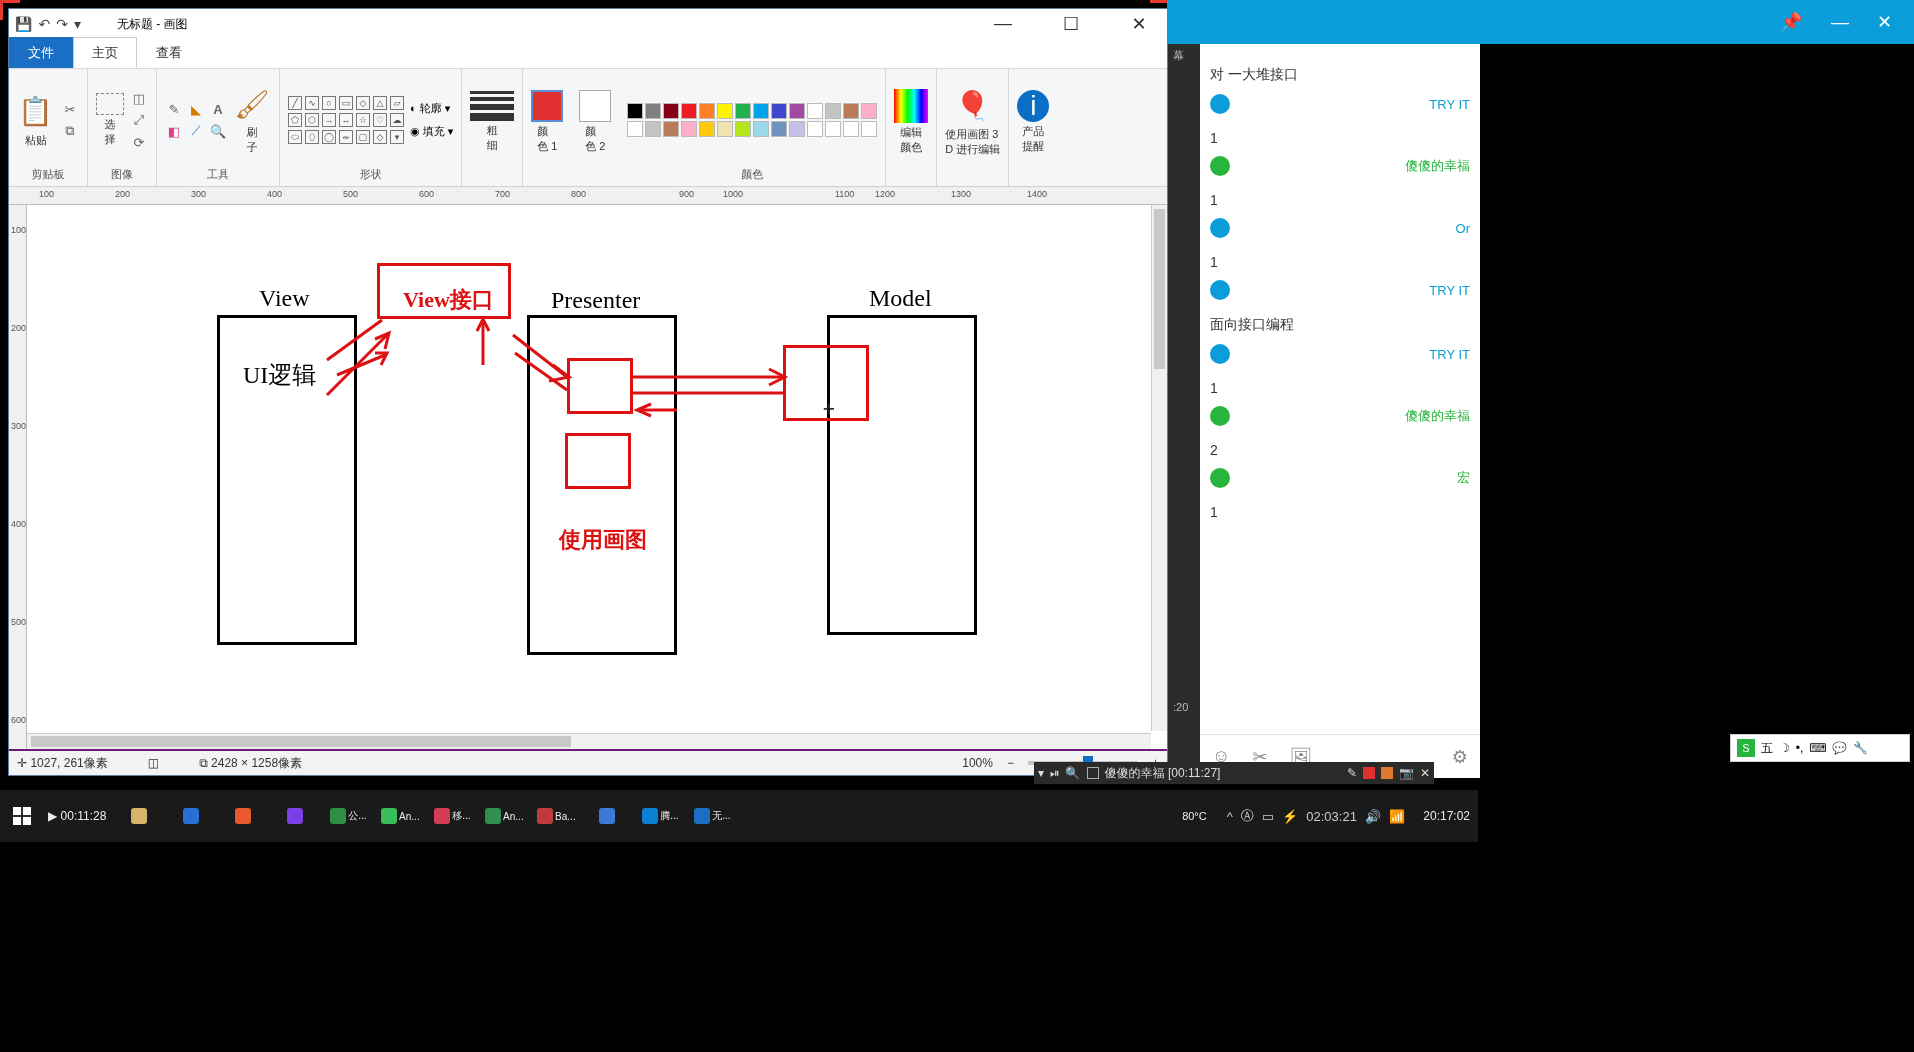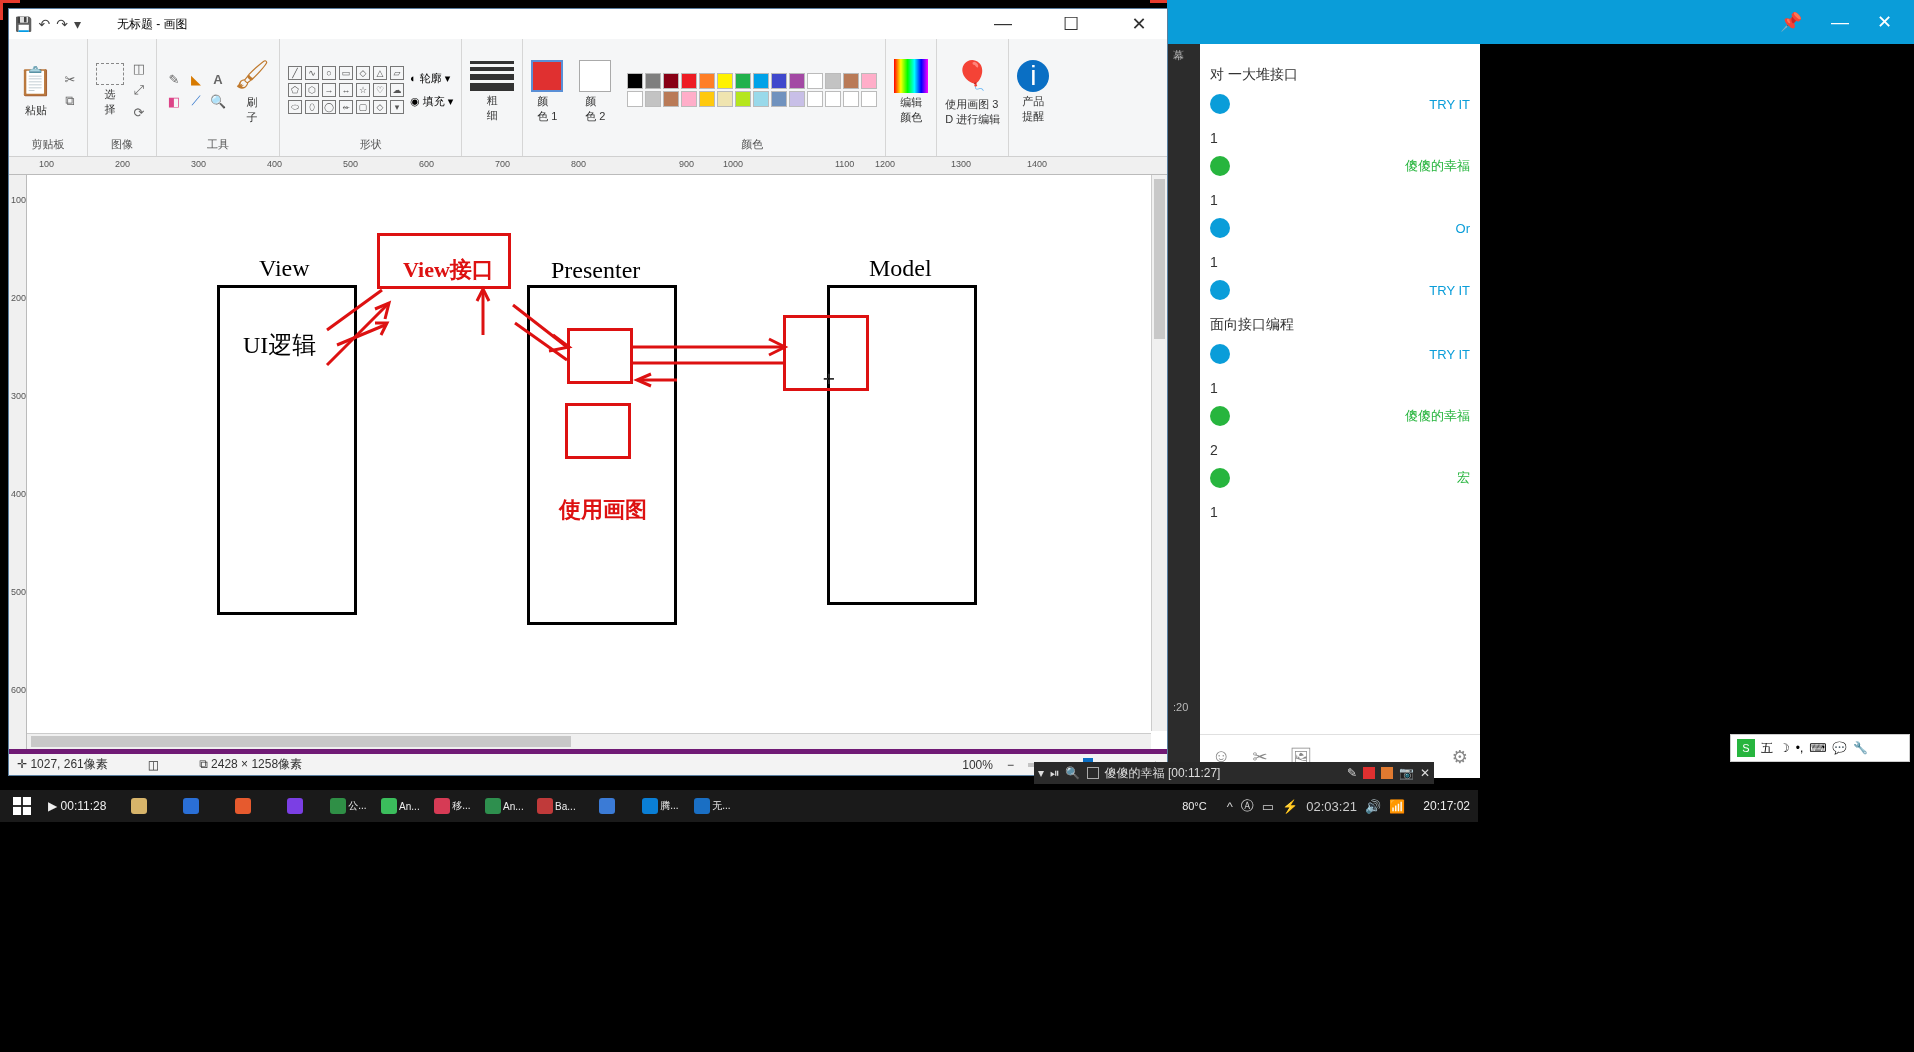--- a/index.html
+++ b/index.html
@@ -58,21 +58,21 @@
 .ruler-h span{ position:absolute; top:2px; }
 .content { flex:1; display:flex; position:relative; background:#fff;}
 .ruler-v { width:18px; background:#f0f0f0; border-right:1px solid #bbb; font-size:9px; color:#555; position:relative;}
 .ruler-v span{ position:absolute; left:2px; }
 .canvas { flex:1; position:relative; overflow:hidden; background:#fff;}
 .scroll-v { position:absolute; right:0; top:0; bottom:18px; width:16px; background:#f0f0f0; border-left:1px solid #ccc;}
 .scroll-v .thumb{ position:absolute; left:2px; right:2px; top:4px; height:160px; background:#c8c8c8;}
 .scroll-h { position:absolute; left:18px; right:16px; bottom:0; height:16px; background:#f0f0f0; border-top:1px solid #ccc;}
 .scroll-h .thumb{ position:absolute; top:2px; bottom:2px; left:4px; width:540px; background:#c8c8c8;}
 
-.statusbar { height:26px; background:#f3f3f3; border-top:5px solid #701a75; display:flex; align-items:center; font-size:12px; color:#333; padding:0 8px; gap:40px;}
+.statusbar { height:26px; background:#f3f3f3; border-top:2px solid #701a75; display:flex; align-items:center; font-size:12px; color:#333; padding:0 8px; gap:40px;}
 .statusbar .right{ margin-left:auto; display:flex; align-items:center; gap:14px;}
 .zoom-track{ width:110px; height:4px; background:#c4c4c4; position:relative;}
 .zoom-track .kn{ position:absolute; left:50%; top:-5px; width:10px; height:14px; background:#0a6fc4;}
 
 
 .box { position:absolute; border:3px solid #000; }
 .rbox { position:absolute; border:3px solid #d11; }
 .rtxt { position:absolute; color:#d11; font-size:20px; font-family:"SimSun",serif;font-weight:bold;}
 .btxt { position:absolute; color:#000; font-size:24px; font-family:"SimSun",serif;}
 svg.arrows{ position:absolute; left:0; top:0; pointer-events:none;}
@@ -95,21 +95,21 @@
 
 .ime-bar{ position:absolute; right:4px; top:734px; width:180px; height:28px; background:#fff; border:1px solid #ccc; display:flex; align-items:center; gap:6px; padding:0 6px; font-size:12px;}
 .ime-bar .sq{ width:18px;height:18px;background:#27b53e;color:#fff;display:flex;align-items:center;justify-content:center;font-size:11px;}
 
 
 .rec-top { position:absolute; left:1034px; top:762px; width:400px; height:22px; background:#2a2a2a; color:#ddd; font-size:11px; display:flex; align-items:center; gap:6px; padding:0 4px;}
 .rec-top span{ font-size:12px;}
 .sqicon{ width:12px;height:12px;border:1px solid #aaa; display:inline-block;}
 
 
-.taskbar { position:absolute; left:0; top:790px; width:1478px; height:32px; background:#1a1a1a; display:flex; align-items:center; color:#eee; font-size:11px;}
+.taskbar { position:absolute; left:0; top:790px; width:1478px; height:52px; background:#1a1a1a; display:flex; align-items:center; color:#eee; font-size:11px;}
 .taskbar .start{ width:44px; height:40px; display:flex; align-items:center; justify-content:center;}
 .taskbar .start svg{width:18px;height:18px;}
 .taskbar .tasktime{ margin-left:4px; font-size:12px;}
 .taskbar .apps{ display:flex; gap:4px; margin-left:10px; align-items:center;}
 .taskbar .apps .app{ width:48px; height:32px; display:flex; align-items:center; justify-content:center; gap:2px; font-size:10px;}
 .taskbar .apps .app .aic{ width:16px;height:16px;border-radius:3px;}
 .taskbar .weather{ margin-left:auto; padding:0 10px; font-size:11px; text-align:center;}
 .taskbar .tray{ display:flex; gap:8px; padding:0 10px; align-items:center;}
 .taskbar .tray span{ font-size:13px; color:#ccc;}
 .taskbar .clock{ padding:0 8px; font-size:12px;}
@@ -147,20 +147,25 @@
       <span>▾</span>
     </div>
     <div class="ttext">无标题 - 画图</div>
     <div class="winbtns">
       <span>—</span>
       <span>☐</span>
       <span>✕</span>
     </div>
   </div>
 
+  <div class="tabrow">
+    <div class="tab file">文件</div>
+    <div class="tab active">主页</div>
+    <div class="tab">查看</div>
+  </div>
 
   <div class="ribbon">
 
     <div class="group">
       <div class="body">
         <div class="big">
           <span class="ic lg">📋</span>
           <span>粘贴</span>
         </div>
         <div class="col">

